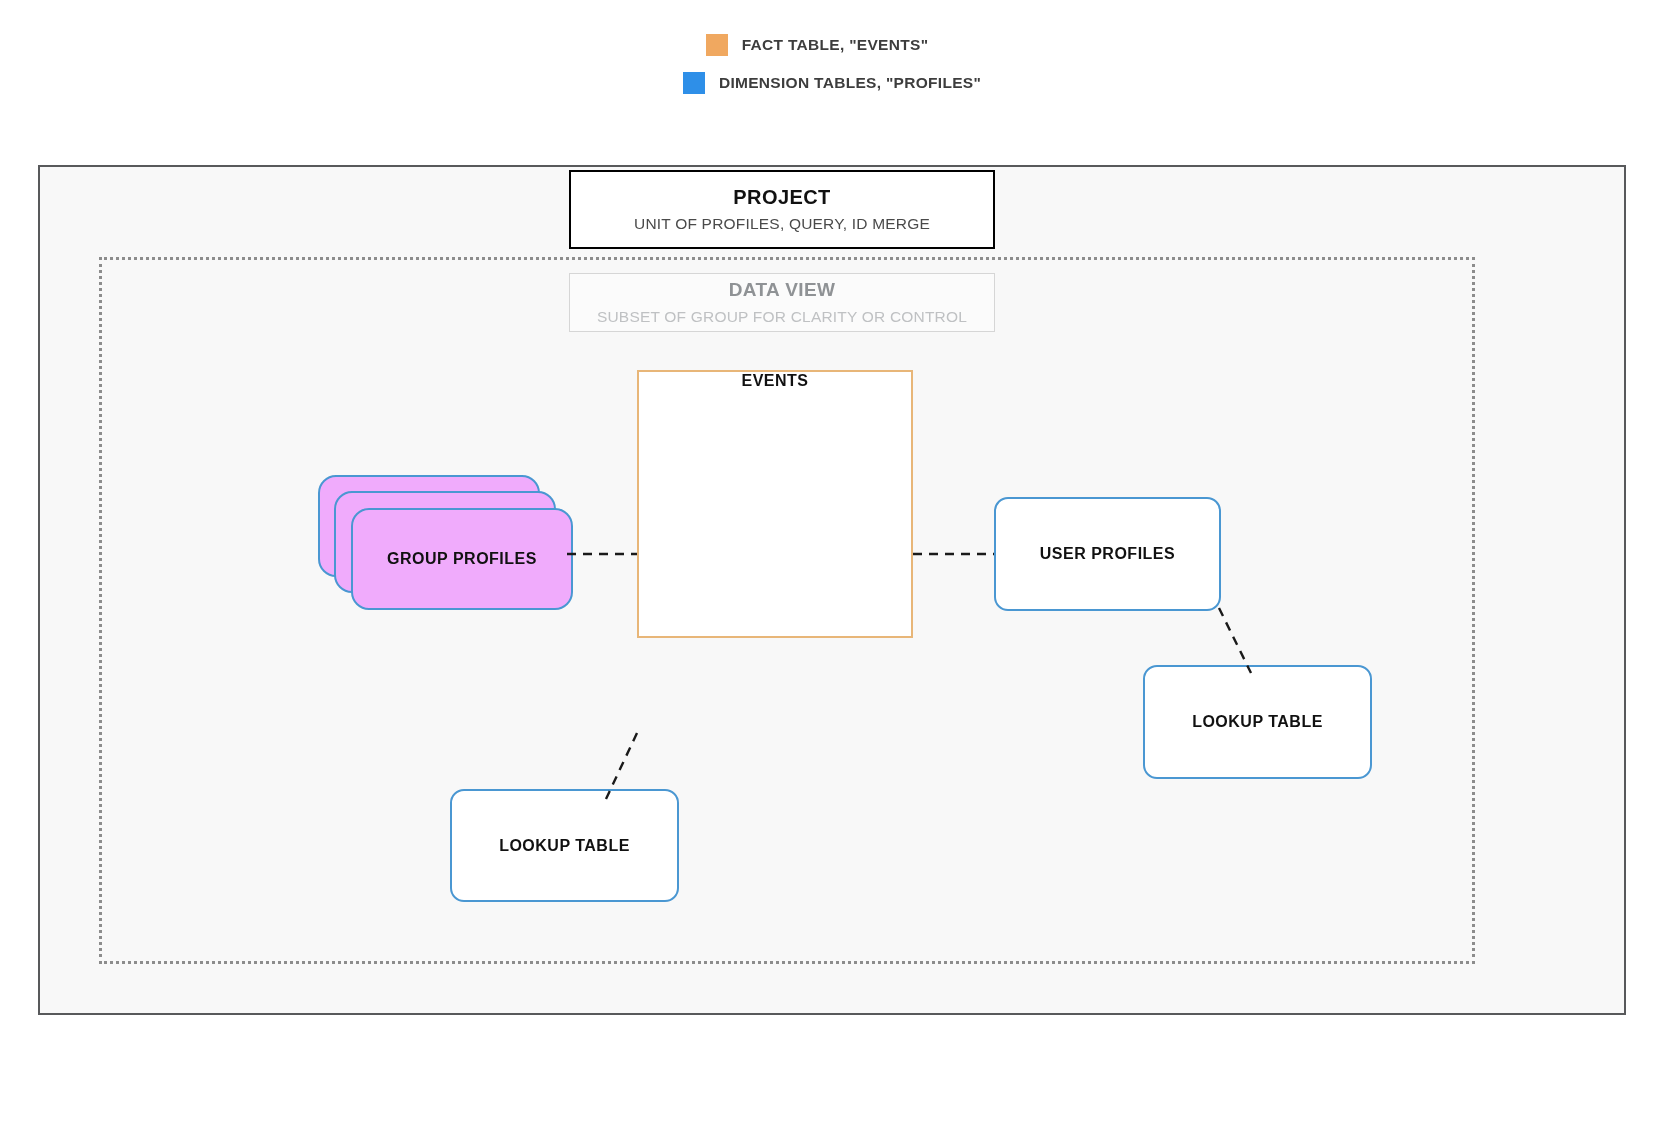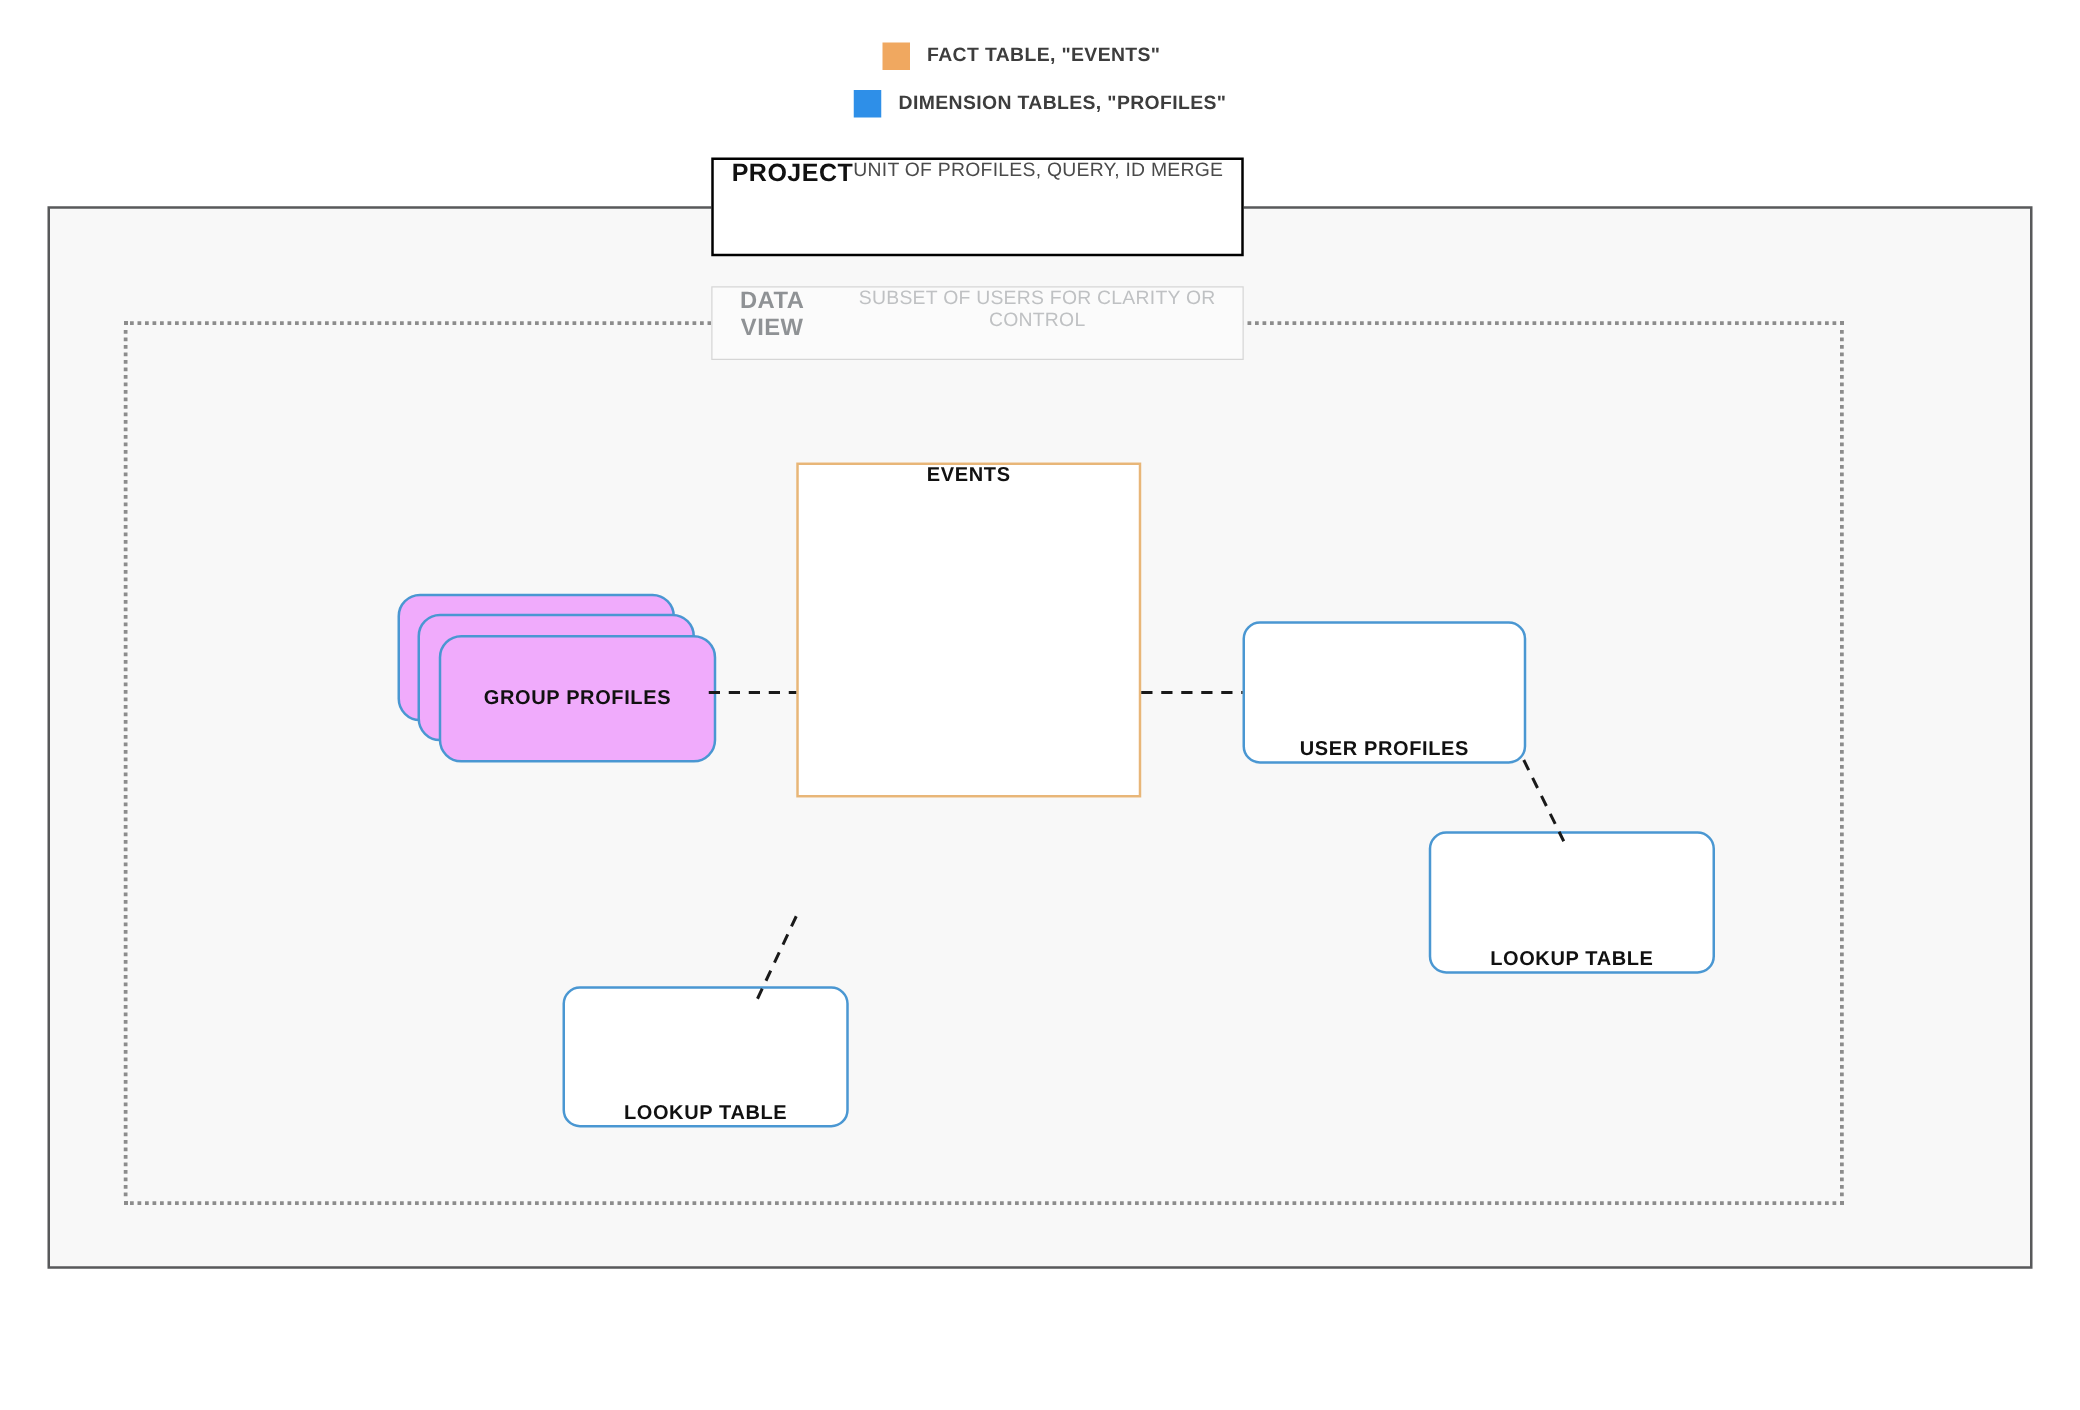--- a/index.html
+++ b/index.html
@@ -56,22 +56,23 @@
     border: 3px dotted #8c8c8c;
     background: transparent;
   }
 
   
   .card-title {
     position: absolute;
     background: #ffffff;
     text-align: center;
     display: flex;
-    flex-direction: row;
+    flex-direction: column;
     justify-content: center;
+    margin-top: 44px;
   }
   .project-card {
     left: 569px; top: 126px;
     width: 426px; height: 79px;
     border: 2.5px solid #000000;
     z-index: 6;
   }
   .project-card .t1 {
     font-size: 20px; font-weight: bold; color: #111; letter-spacing: 0.4px;
     margin-bottom: 6px;
@@ -106,21 +107,21 @@
   }
   .events-box .lbl {
     font-size: 16px; font-weight: bold; color: #111; letter-spacing: 0.5px;
   }
 
   .profile-box {
     position: absolute;
     border: 2.5px solid #4a97d2;
     background: #ffffff;
     border-radius: 14px;
-    display: flex; align-items: flex-end; justify-content: center;
+    display: flex; align-items: center; justify-content: center;
     z-index: 4;
   }
   .profile-box .lbl {
     font-size: 16px; font-weight: bold; color: #111; letter-spacing: 0.5px;
   }
 
   
   .group-stack { position: absolute; left: 318px; top: 475px; width: 255px; height: 135px; z-index: 4; }
   .group-stack .sheet {
     position: absolute;
@@ -173,21 +174,21 @@
     <line x1="1219" y1="608" x2="1251" y2="673" stroke="#1a1a1a" stroke-width="2.4" stroke-dasharray="9 7"></line>
   </svg>
 
   <div class="card-title project-card">
     <div class="t1">PROJECT</div>
     <div class="t2">UNIT OF PROFILES, QUERY, ID MERGE</div>
   </div>
 
   <div class="card-title dataview-card">
     <div class="t1">DATA VIEW</div>
-    <div class="t2">SUBSET OF USERS FOR CLARITY OR CONTROL</div>
+    <div class="t2">SUBSET OF GROUP FOR CLARITY OR CONTROL</div>
   </div>
 
   <div class="events-box">
     <span class="lbl">EVENTS</span>
   </div>
 
   <div class="group-stack">
     <div class="sheet s1"></div>
     <div class="sheet s2"></div>
     <div class="sheet s3">

